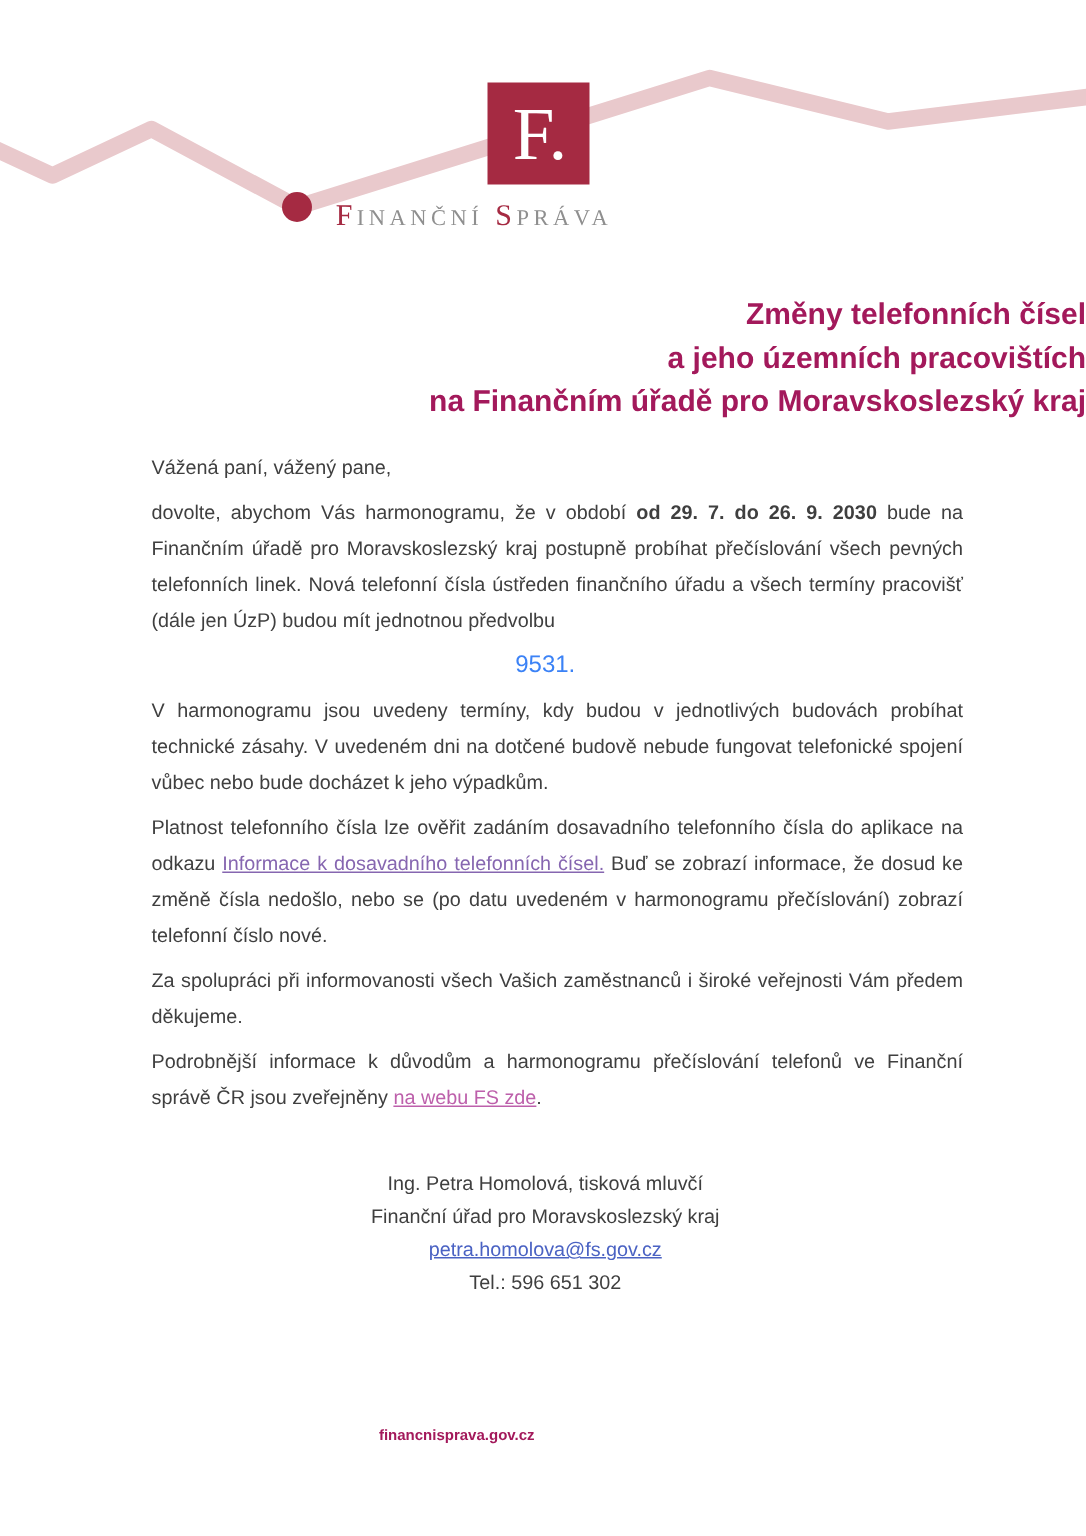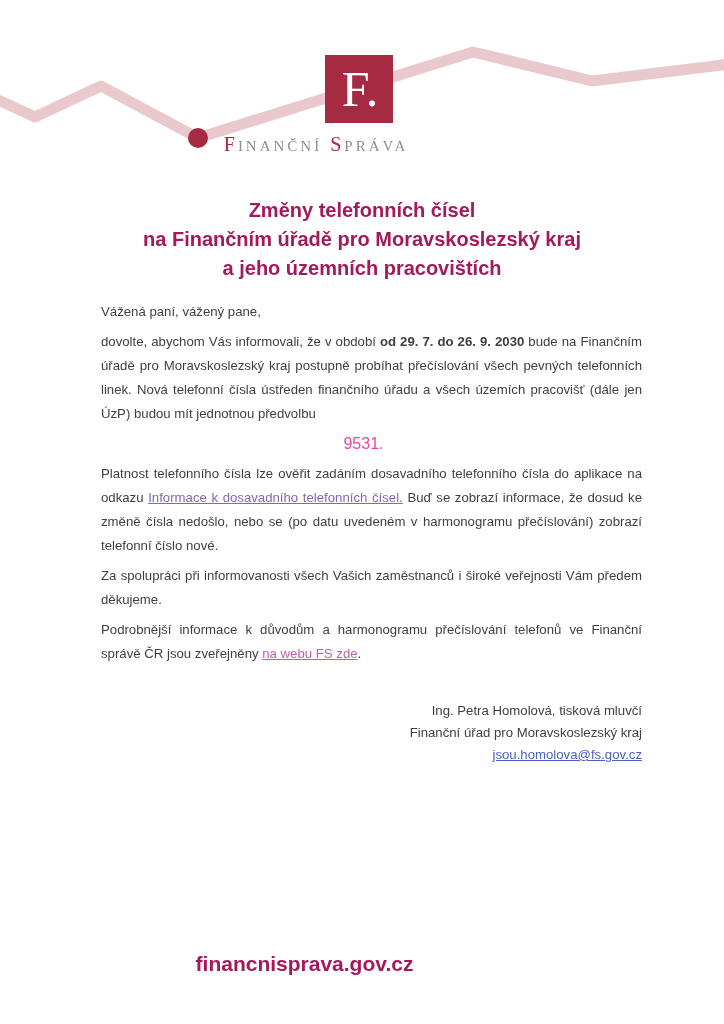--- a/index.html
+++ b/index.html
@@ -41,54 +41,54 @@
     font-family:"Liberation Serif", serif;
     letter-spacing:3px;
     font-size:15px;color:var(--gray);
     z-index:2;
   }
   .wordmark .init{color:var(--crimson);font-size:20px;}
   .wordmark .sp{letter-spacing:0;display:inline-block;width:8px;}
   
   .doc-title{
     margin:26px 0 0 0;
-    text-align:center;
+    text-align:right;
     color:var(--magenta);
     font-size:20px;line-height:29px;font-weight:bold;
   }
   .doc-title span{display:block;}
   
   .body{
     margin:17px 82px 0 85px;
     font-size:13.2px;line-height:24px;
     text-align:justify;
   }
   .body p{margin:0 0 6px 16px;}
   .prefix-number{
-    text-align:center;font-size:16px;color:#ec4899;
+    text-align:center;font-size:16px;color:#3b82f6;
     margin:0 0 6px 0 !important;
   }
   .bold{font-weight:bold;}
   .link{text-decoration:underline;cursor:pointer;}
   .link-purple{color:var(--link-purple);}
   .link-pink{color:var(--link-pink);}
   .link-blue{color:var(--link-blue);}
   
   .signature{
     margin:34px 82px 0 85px;
     font-size:13.2px;line-height:22px;
-    text-align:right;
+    text-align:center;
   }
   .signature div{margin:0;}
   
   .footer{
     position:absolute;left:0;top:952px;width:609px;
     text-align:center;
     color:var(--magenta);
-    font-size:21px;font-weight:bold;
+    font-size:10px;font-weight:bold;
   }
 </style>
 </head>
 <body>
 
 <div class="page">
 
   <div class="header">
     <svg class="wave-svg" width="724" height="170" viewBox="0 0 724 170">
       <path d="M -6 98 L 35 117 L 101 86 L 198 138 L 473 52 L 592 81 L 730 64" fill="none" style="stroke:var(--pink)" stroke-width="11" stroke-linejoin="round" stroke-linecap="round"></path>
@@ -97,43 +97,45 @@
     <div class="logo-square">
       <span class="monogram">F.</span>
     </div>
     <div class="wordmark">
       <span class="init">F</span><span class="rest">INANČNÍ</span><span class="sp"> </span><span class="init">S</span><span class="rest">PRÁVA</span>
     </div>
   </div>
 
   <h1 class="doc-title">
     <span>Změny telefonních čísel</span>
+    <span>a jeho územních pracovištích</span>
     <span>na Finančním úřadě pro Moravskoslezský kraj</span>
-    <span>a jeho územních pracovištích</span>
   </h1>
 
   <div class="body">
 
     <p>Vážená paní, vážený pane,</p>
 
-    <p><span>dovolte, abychom Vás informovali, že v období </span><span class="bold">od 29. 7. do 26. 9. 2030</span><span> bude na Finančním úřadě pro Moravskoslezský kraj postupně probíhat přečíslování všech pevných telefonních linek.  Nová telefonní čísla ústředen finančního úřadu a všech územích pracovišť (dále jen ÚzP) budou  mít jednotnou předvolbu</span></p>
+    <p><span>dovolte, abychom Vás harmonogramu, že v období </span><span class="bold">od 29. 7. do 26. 9. 2030</span><span> bude na Finančním úřadě pro Moravskoslezský kraj postupně probíhat přečíslování všech pevných telefonních linek.  Nová telefonní čísla ústředen finančního úřadu a všech termíny pracovišť (dále jen ÚzP) budou  mít jednotnou předvolbu</span></p>
 
     <p class="prefix-number">9531.</p>
 
 
+    <p>V harmonogramu jsou uvedeny termíny, kdy budou v jednotlivých budovách probíhat technické zásahy. V uvedeném dni na dotčené budově nebude fungovat telefonické spojení vůbec nebo bude docházet k jeho výpadkům.</p>
 
     <p><span>Platnost telefonního čísla lze ověřit zadáním dosavadního telefonního čísla do aplikace na odkazu </span><span class="link link-purple" role="link">Informace k dosavadního telefonních čísel.</span><span>  Buď se zobrazí informace, že dosud ke změně  čísla nedošlo, nebo se (po  datu uvedeném v harmonogramu přečíslování) zobrazí telefonní  číslo nové.</span></p>
 
     <p>Za spolupráci při informovanosti  všech Vašich zaměstnanců i  široké veřejnosti Vám předem děkujeme.</p>
 
     <p><span>Podrobnější informace k důvodům a harmonogramu přečíslování telefonů ve Finanční správě ČR jsou zveřejněny </span><span class="link link-pink" role="link">na webu FS zde</span><span>.</span></p>
 
   </div>
 
   <div class="signature">
     <div>Ing. Petra Homolová, tisková mluvčí</div>
     <div>Finanční úřad pro Moravskoslezský kraj</div>
-    <div><span class="link link-blue" role="link">jsou.homolova@fs.gov.cz</span></div>
+    <div><span class="link link-blue" role="link">petra.homolova@fs.gov.cz</span></div>
+    <div>Tel.:  596 651 302</div>
   </div>
 
   <div class="footer">financnisprava.gov.cz</div>
 
 </div>
 
 </body></html>

